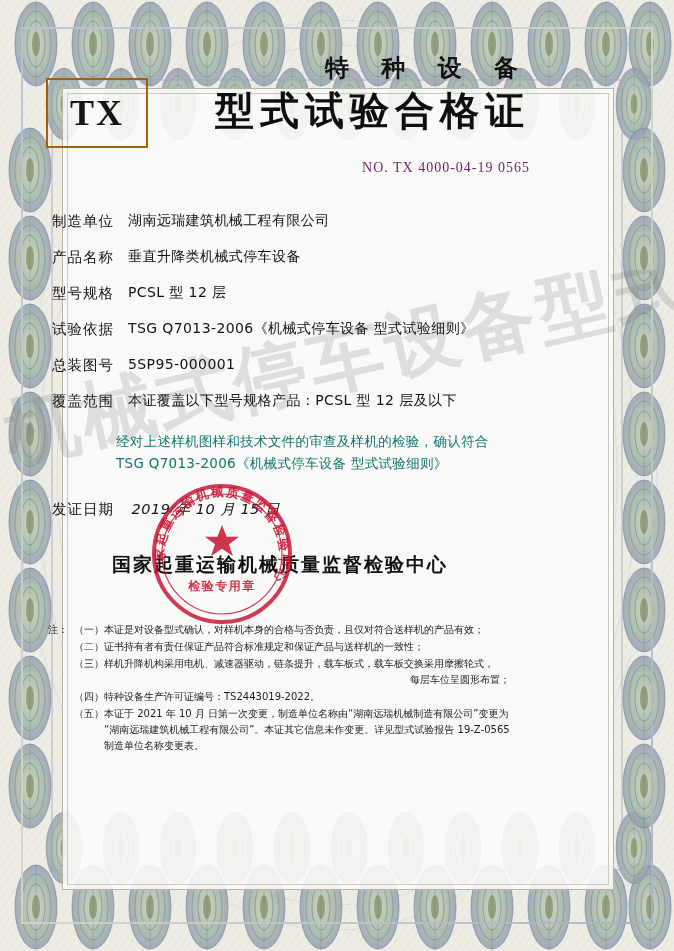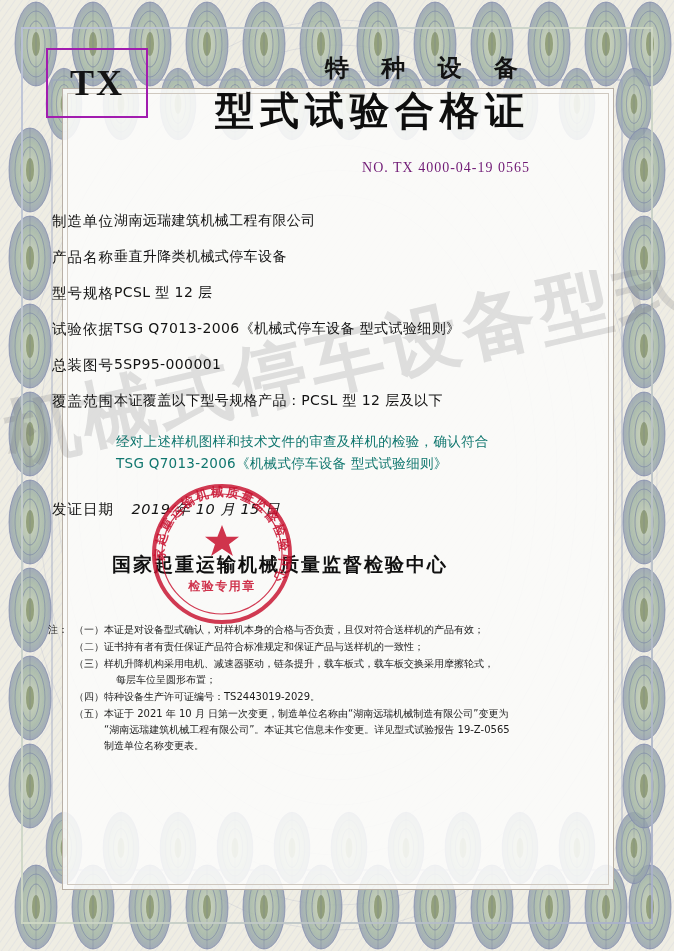--- a/index.html
+++ b/index.html
@@ -77,24 +77,24 @@
   .content {
     position: relative;
     z-index: 4;
     padding: 0;
     height: 100%;
   }
 
   .tx-box {
     position: absolute;
     left: 46px;
-    top: 48px;
+    top: 78px;
     width: 98px;
     height: 66px;
-    border: 2px solid #a21caf;
+    border: 2px solid #a16207;
     display: flex;
     align-items: center;
     justify-content: center;
   }
   .tx-box span {
     font-family: "Liberation Serif", serif;
     font-size: 36px;
     font-weight: bold;
     letter-spacing: 2px;
     color: #141414;
@@ -148,20 +148,21 @@
     font-size: 14.5px;
     color: #131313;
   }
   .field-label {
     flex: 0 0 auto;
     font-family: "DejaVu Sans", sans-serif;
     letter-spacing: 1px;
     white-space: nowrap;
   }
   .field-value {
+    margin-left: 14px;
     font-family: "DejaVu Sans", sans-serif;
     letter-spacing: 0.4px;
     white-space: nowrap;
     font-size: 14px;
   }
 
   .statement {
     position: absolute;
     left: 116px;
     top: 430px;
@@ -240,20 +241,21 @@
   .note-idx {
     flex: 0 0 auto;
     width: 30px;
   }
   .note-text {
     flex: 1 1 auto;
   }
   .note-text .cont {
     display: block;
     padding-left: 12px;
+    text-align: right;
   }
   .note-text .cont2 {
     display: block;
   }
 </style>
 </head>
 <body>
 
 <div class="certificate">
 
@@ -484,21 +486,21 @@
             <div class="note-idx">（三）</div>
             <div class="note-text">
               <span>样机升降机构采用电机、减速器驱动，链条提升，载车板式，载车板交换采用摩擦轮式，</span>
               <span class="cont">每层车位呈圆形布置；</span>
             </div>
           </div>
 
           <div class="note-item">
             <div class="note-idx">（四）</div>
             <div class="note-text">
-              <span>特种设备生产许可证编号：TS2443019-2029。</span>
+              <span>特种设备生产许可证编号：TS2443019-2022。</span>
             </div>
           </div>
 
           <div class="note-item">
             <div class="note-idx">（五）</div>
             <div class="note-text">
               <span>本证于 2021 年 10 月   日第一次变更，制造单位名称由“湖南远瑞机械制造有限公司”变更为</span>
               <span class="cont2">“湖南远瑞建筑机械工程有限公司”。本证其它信息未作变更。详见型式试验报告 19-Z-0565</span>
               <span class="cont2">制造单位名称变更表。</span>
             </div>

